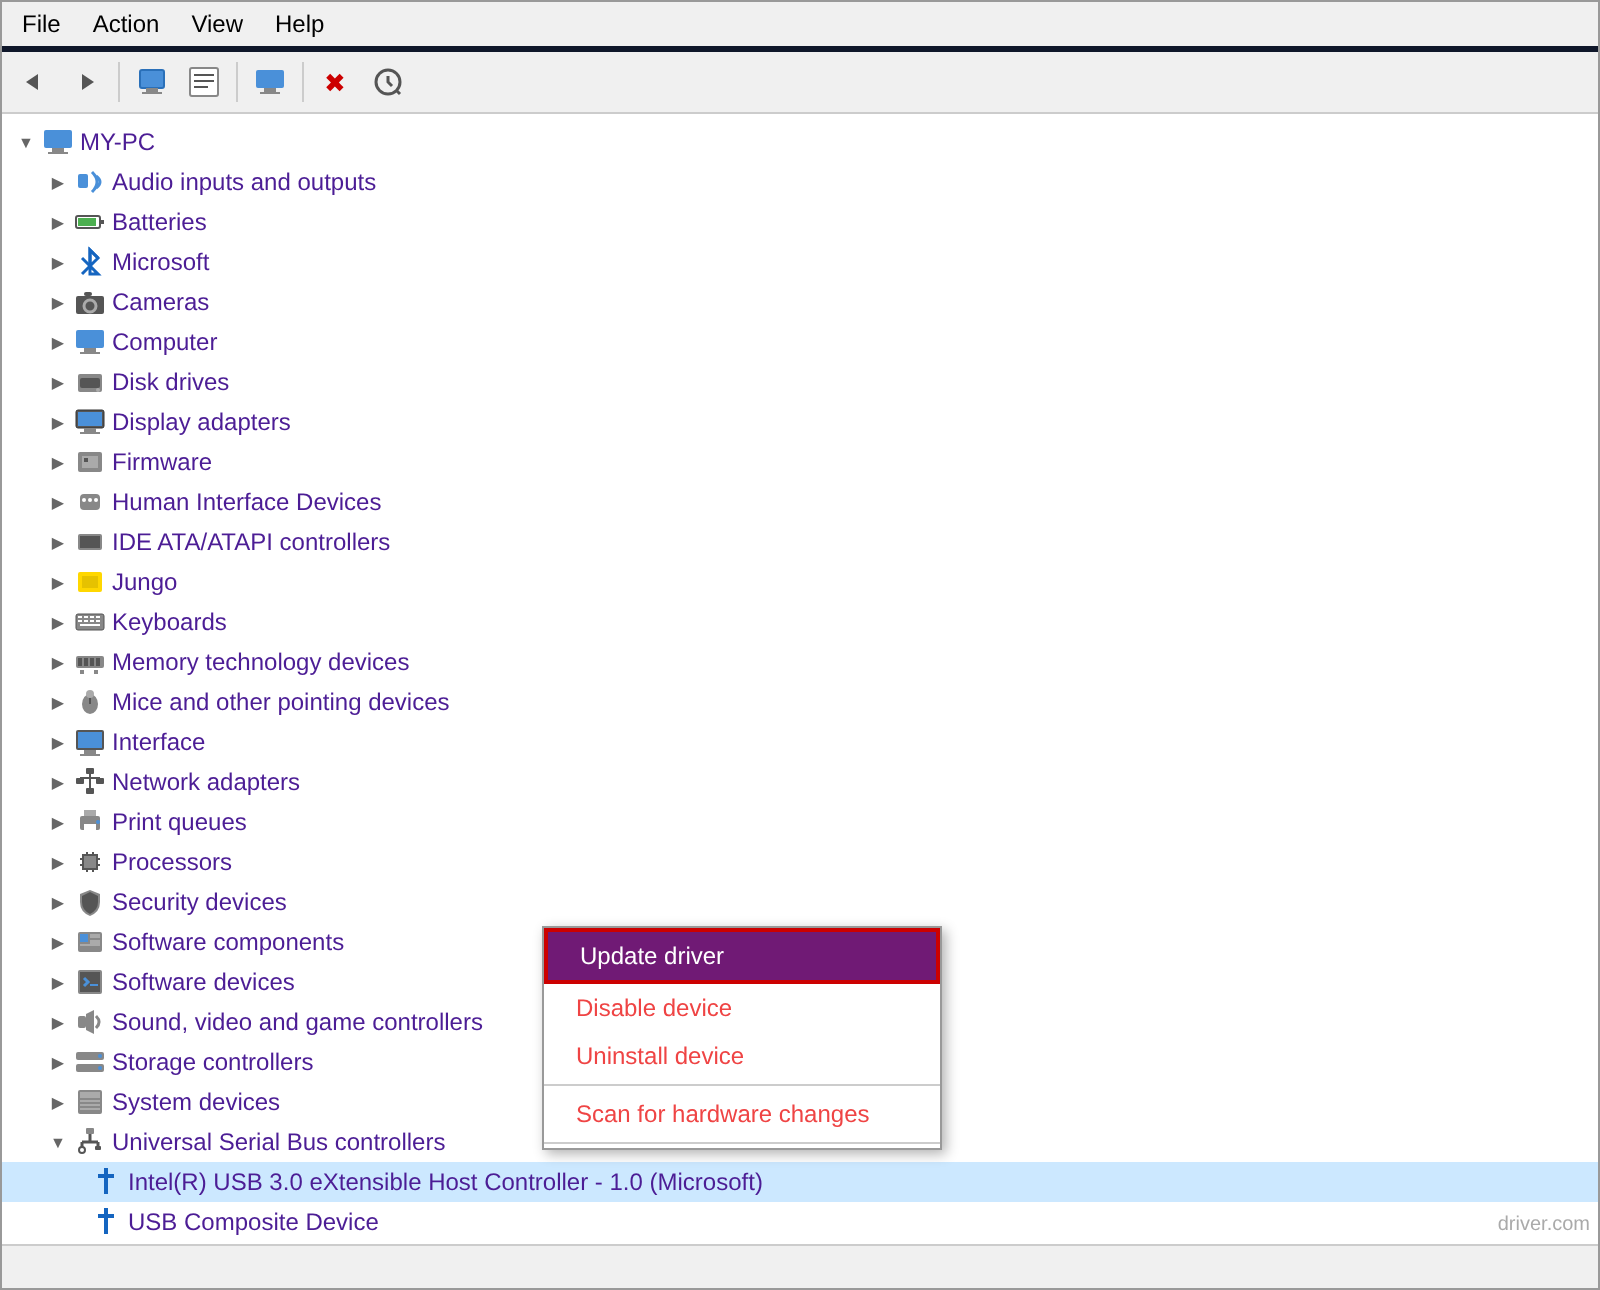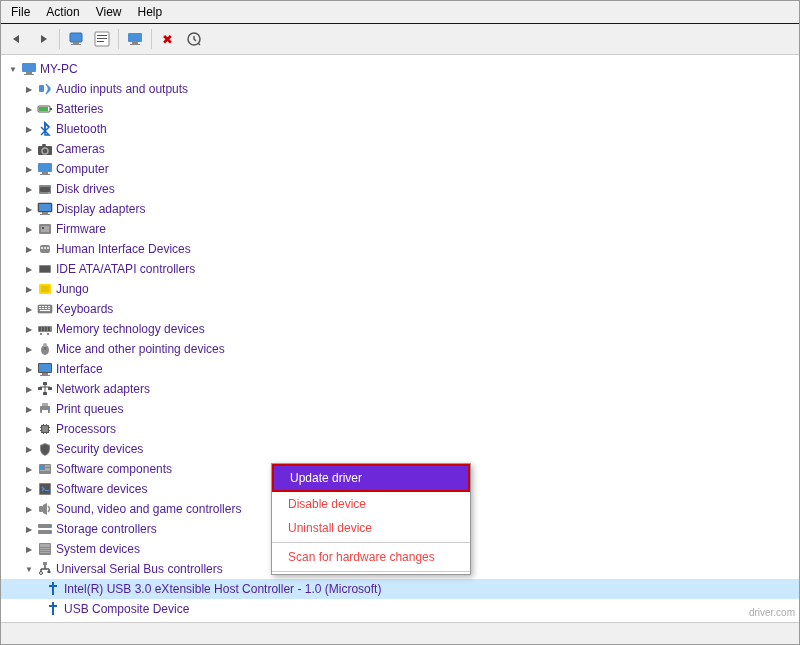--- a/index.html
+++ b/index.html
@@ -21,21 +21,21 @@
       border: 1px solid #999;
       display: flex;
       flex-direction: column;
       position: relative;
     }
 
     
     .menu-bar {
       display: flex;
       background: #f0f0f0;
-      border-bottom: 1px solid #0f172a;
+      border-bottom: 3px solid #0f172a;
       padding: 2px 4px;
       gap: 4px;
     }
     .menu-item {
       padding: 2px 6px;
       cursor: pointer;
       font-size: 12px;
     }
 
     
@@ -136,21 +136,21 @@
       box-shadow: 2px 2px 6px rgba(0,0,0,0.3);
       z-index: 100;
     }
     .ctx-item {
       padding: 5px 16px;
       cursor: pointer;
       font-size: 12px;
       color: #ef4444;
     }
     .ctx-item.highlighted {
-      background: #6d28d9;
+      background: #701a75;
       color: #fff;
       border: 2px solid #cc0000;
     }
     .ctx-item.bold {
       font-weight: bold;
     }
     .ctx-separator {
       height: 1px;
       background: #ccc;
       margin: 2px 0;
@@ -272,21 +272,21 @@
       <span class="tree-indent" style="width:20px"></span>
       <span class="expand-icon">▶</span>
       <span class="item-icon">
         <svg width="16" height="16" viewBox="0 0 16 16">
           <path d="M8 2 L12 6 L8 10 L8 2Z" fill="none" stroke="#1565c0" stroke-width="1.5"></path>
           <path d="M8 10 L12 14 L8 14 L8 2 L12 6" fill="none" stroke="#1565c0" stroke-width="1.5"></path>
           <path d="M4 6 L8 10" fill="none" stroke="#1565c0" stroke-width="1.5"></path>
           <path d="M4 14 L8 10" fill="none" stroke="#1565c0" stroke-width="1.5"></path>
         </svg>
       </span>
-      <span class="item-label">Bluetooth</span>
+      <span class="item-label">Microsoft</span>
     </div>
 
     <div class="tree-item">
       <span class="tree-indent" style="width:20px"></span>
       <span class="expand-icon">▶</span>
       <span class="item-icon">
         <svg width="16" height="16" viewBox="0 0 16 16">
           <rect x="1" y="5" width="14" height="9" rx="1" fill="#555"></rect>
           <circle cx="8" cy="10" r="3" fill="none" stroke="#aaa" stroke-width="1.5"></circle>
           <rect x="5" y="3" width="4" height="2" rx="1" fill="#555"></rect>

